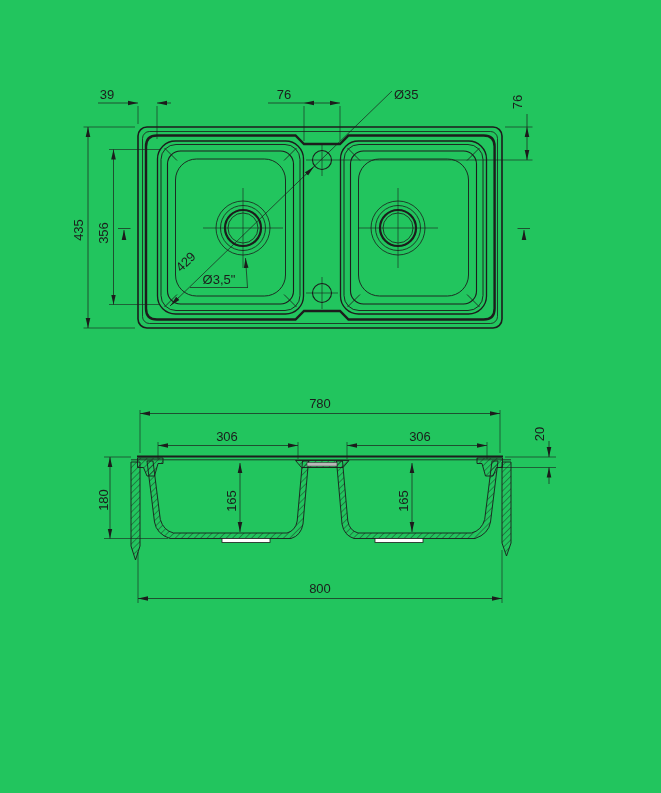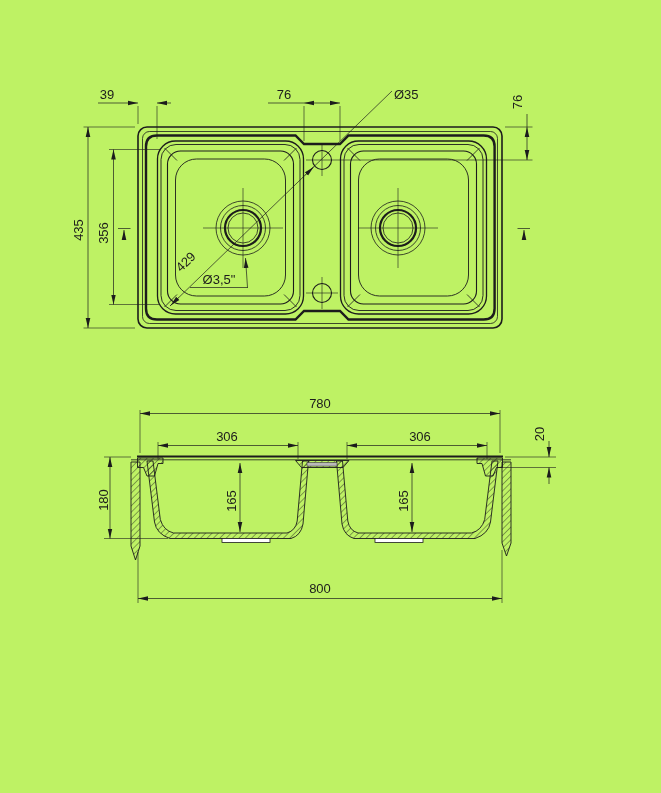--- a/index.html
+++ b/index.html
@@ -1,16 +1,16 @@
 <!DOCTYPE html>
 <html><head>
 <meta charset="utf-8">
 <style>
   html,body{margin:0;padding:0;background:#fff;}
-  #canvas{position:relative;width:661px;height:793px;background:#bef264;overflow:hidden;}
+  #canvas{position:relative;width:661px;height:793px;background:#22c55e;overflow:hidden;}
   svg{display:block;}
   .lw06{stroke:#1c1c1c;stroke-width:0.6;fill:none}
   .lw07{stroke:#1c1c1c;stroke-width:0.7;fill:none}
   .lw08{stroke:#1c1c1c;stroke-width:0.8;fill:none}
   .lw09{stroke:#1c1c1c;stroke-width:0.9;fill:none}
   .lw11{stroke:#1c1c1c;stroke-width:1.1;fill:none}
   .lw13{stroke:#1c1c1c;stroke-width:1.3;fill:none}
   .lw16{stroke:#1c1c1c;stroke-width:1.6;fill:none}
   .lw22{stroke:#1c1c1c;stroke-width:2.2;fill:none}
   .lw24{stroke:#1c1c1c;stroke-width:2.4;fill:none}

